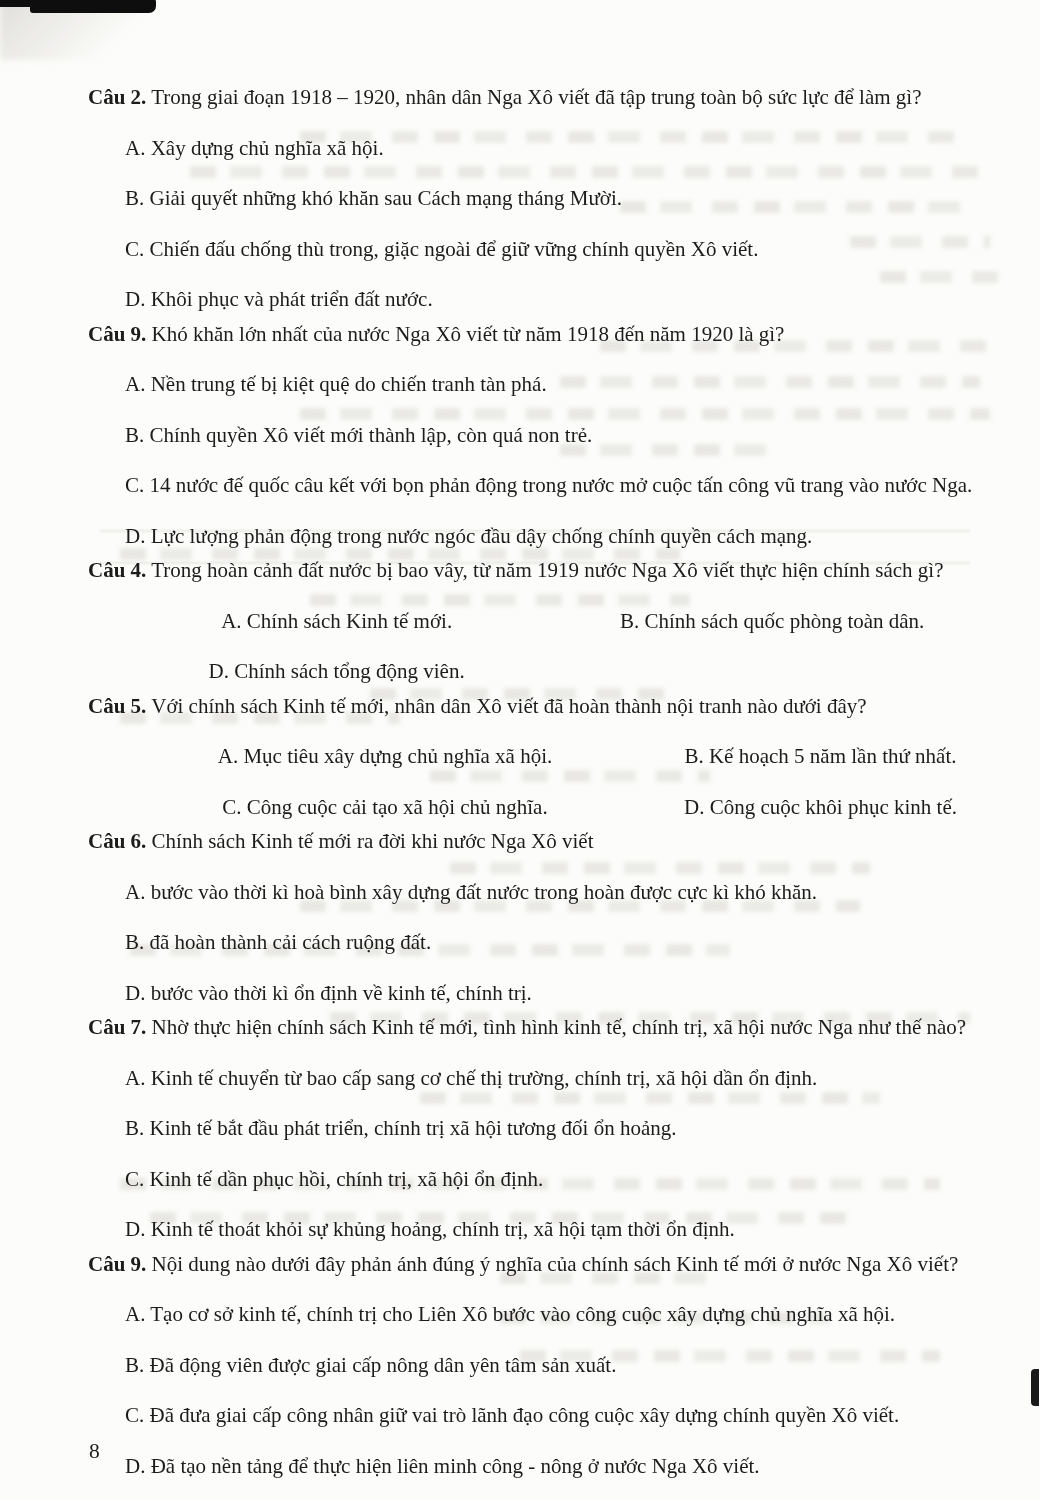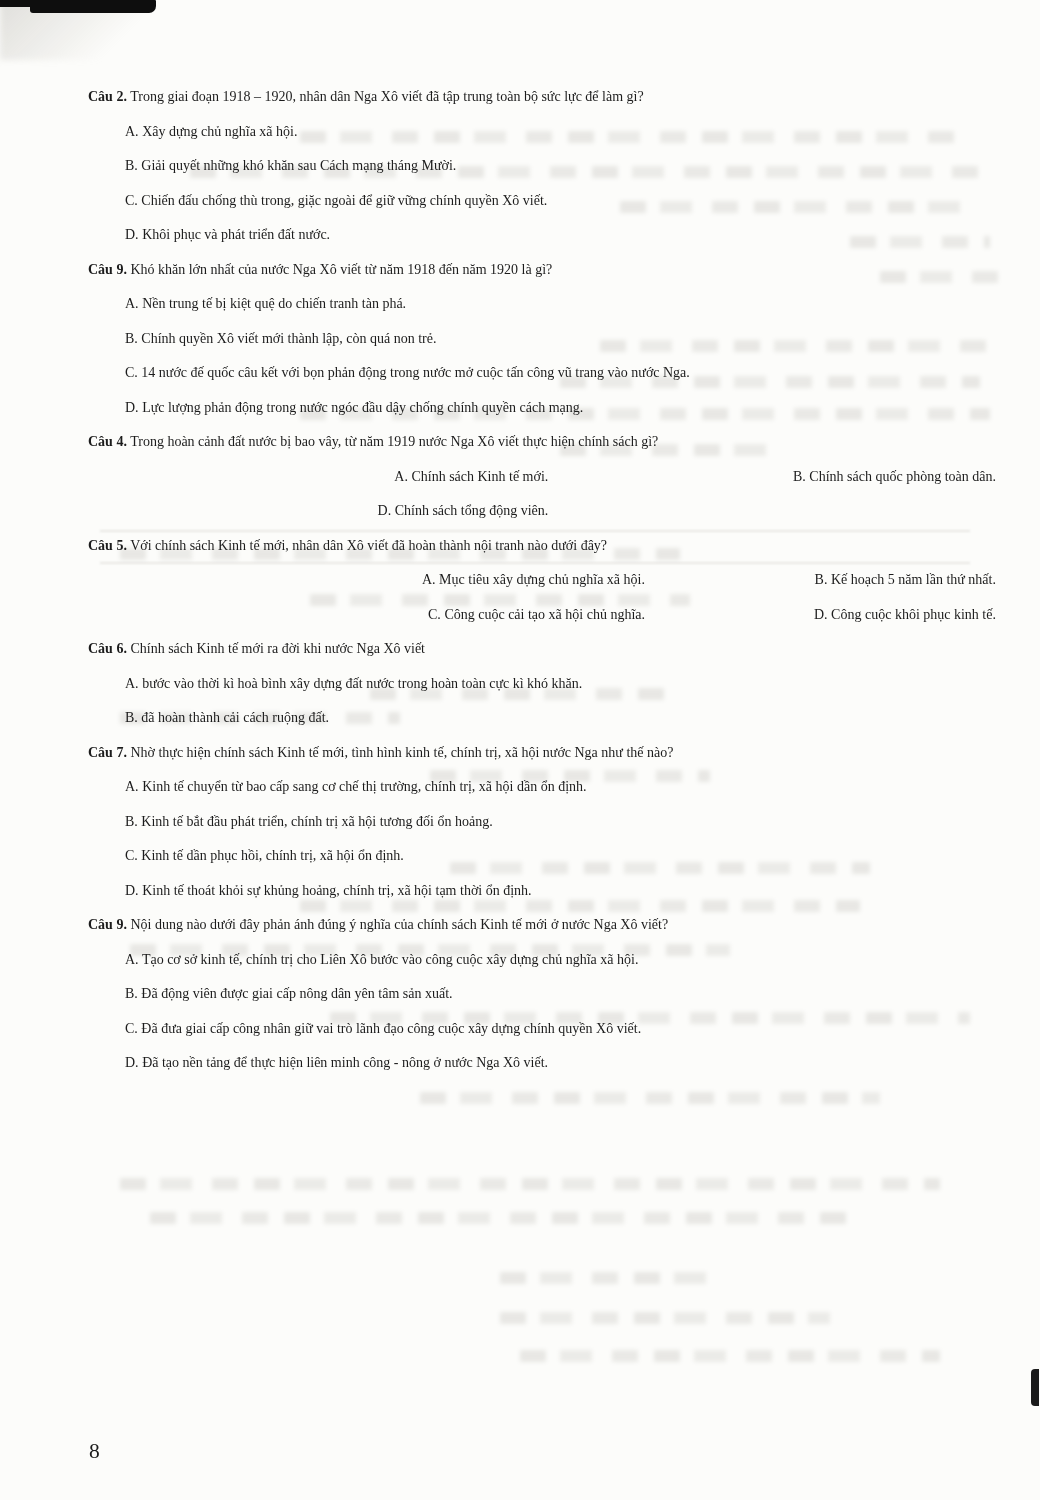--- a/index.html
+++ b/index.html
@@ -35,29 +35,29 @@
       rgba(138,136,128,.45) 40px 72px, transparent 72px 92px,
       rgba(138,136,128,.5) 92px 118px, transparent 118px 134px);
   }
   .rule {
     position:absolute; height:2px; background:rgba(140,138,130,.35);
     filter:blur(1px); opacity:.5;
   }
   
   .content {
     position:absolute; left:88px; top:80px; width:908px;
-    font-size:14px; line-height:34.5px;
+    font-size:21px; line-height:34.5px;
     text-align:justify;
   }
   .qline { padding-left:37px; text-indent:-37px; }
   .q-label { font-weight:700; }
   .options { margin-left:37px; }
-  .option { padding-left:35px; text-indent:-35px; }
+  .option { padding-left:35px; text-indent:-35px;margin-top:16px; }
   .two-col { display:grid; }
-  .two-col .option { padding-left:0; text-indent:0; text-align:right; }
+  .two-col .option { padding-left:0; text-indent:0; text-align:center; }
   .cols-q4 { grid-template-columns:48.6% 51.4%; }
   .cols-q5 { grid-template-columns:59.7% 40.3%; }
   .page-number {
     position:absolute; left:89px; top:1436px;
     font-size:21.5px; line-height:30px;
   }
 </style>
 </head>
 <body>
 
@@ -132,22 +132,23 @@
         <p class="option"><span>A.</span> <span>Mục tiêu xây dựng chủ nghĩa xã hội.</span></p>
         <p class="option"><span>B.</span> <span>Kế hoạch 5 năm lần thứ nhất.</span></p>
         <p class="option"><span>C.</span> <span>Công cuộc cải tạo xã hội chủ nghĩa.</span></p>
         <p class="option"><span>D.</span> <span>Công cuộc khôi phục kinh tế.</span></p>
       </div>
     </section>
 
     <section class="question">
       <p class="qline"><span class="q-label">Câu 6.</span> <span>Chính sách Kinh tế mới ra đời khi nước Nga Xô viết</span></p>
       <div class="options">
-        <p class="option"><span>A.</span> <span>bước vào thời kì hoà bình xây dựng đất nước trong hoàn toàn cực kì khó khăn.</span></p>
+        <p class="option"><span>A.</span> <span>bước vào thời kì hoà bình xây dựng đất nước trong hoàn được cực kì khó khăn.</span></p>
         <p class="option"><span>B.</span> <span>đã hoàn thành cải cách ruộng đất.</span></p>
+        <p class="option"><span>D.</span> <span>bước vào thời kì ổn định về kinh tế, chính trị.</span></p>
       </div>
     </section>
 
     <section class="question">
       <p class="qline"><span class="q-label">Câu 7.</span> <span>Nhờ thực hiện chính sách Kinh tế mới, tình hình kinh tế, chính trị, xã hội nước Nga như thế nào?</span></p>
       <div class="options">
         <p class="option"><span>A.</span> <span>Kinh tế chuyển từ bao cấp sang cơ chế thị trường, chính trị, xã hội dần ổn định.</span></p>
         <p class="option"><span>B.</span> <span>Kinh tế bắt đầu phát triển, chính trị xã hội tương đối ổn hoảng.</span></p>
         <p class="option"><span>C.</span> <span>Kinh tế dần phục hồi, chính trị, xã hội ổn định.</span></p>
         <p class="option"><span>D.</span> <span>Kinh tế thoát khỏi sự khủng hoảng, chính trị, xã hội tạm thời ổn định.</span></p>

